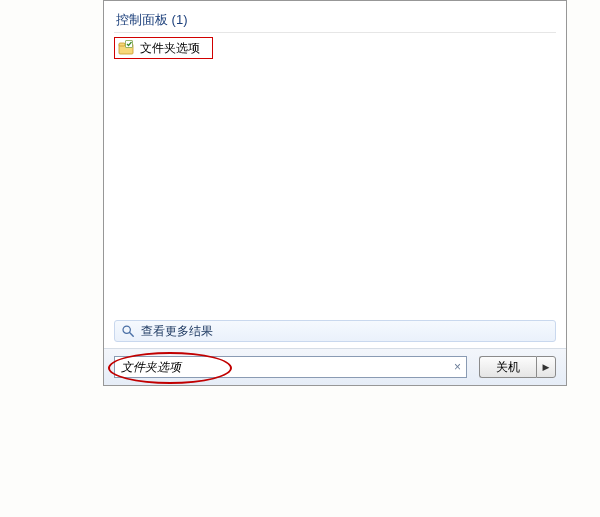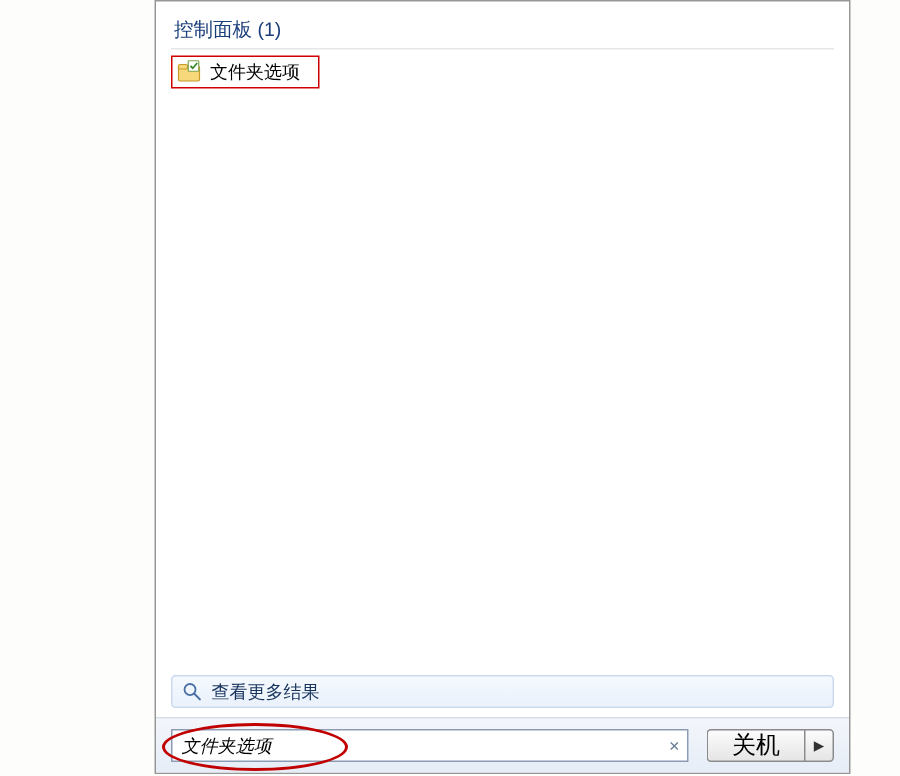--- a/index.html
+++ b/index.html
@@ -10,21 +10,21 @@
     width: 600px;
     height: 517px;
     position: relative;
     overflow: hidden;
   }
   .panel {
     position: absolute;
     left: 103px;
     top: 0;
     width: 464px;
-    height: 516px;
+    height: 386px;
     background: #ffffff;
     border: 1px solid #979797;
     box-sizing: border-box;
     display: flex;
     flex-direction: column;
   }
   .results-area {
     flex: 1;
     padding: 6px 10px 0 10px;
     overflow: hidden;
@@ -126,21 +126,21 @@
     height: 28px;
   }
   .shutdown-group {
     display: flex;
     align-items: stretch;
     height: 22px;
   }
   .shutdown-btn {
     border: 1px solid #8b8b8b;
     background: linear-gradient(#fcfcfc, #e5e5e5);
-    font-size: 16px;
+    font-size: 12px;
     padding: 0 16px;
     display: flex;
     align-items: center;
     justify-content: center;
     box-sizing: border-box;
     border-right: none;
     border-top-left-radius: 3px;
     border-bottom-left-radius: 3px;
     color: #000;
   }

